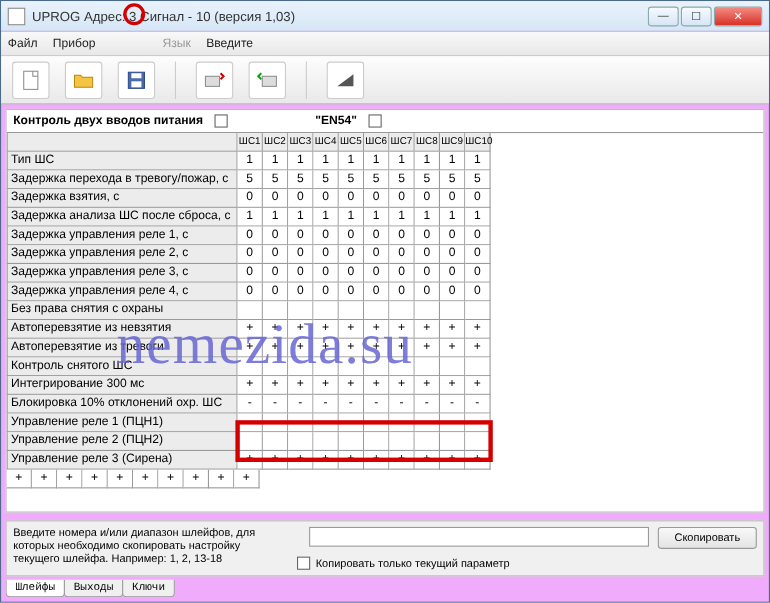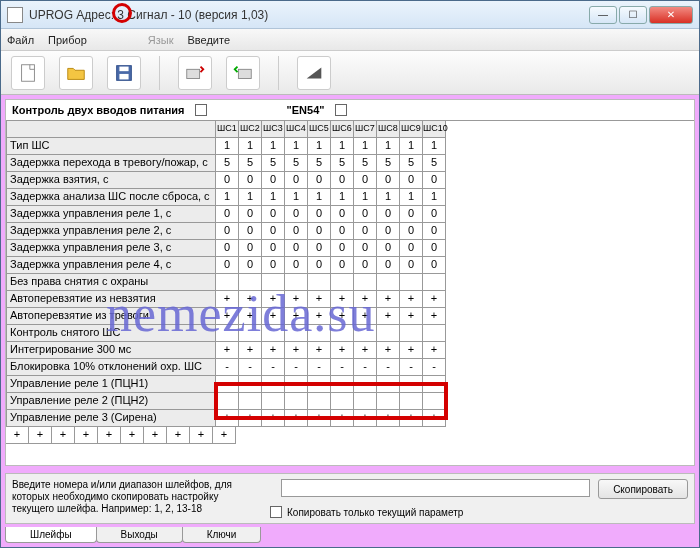--- a/index.html
+++ b/index.html
@@ -42,21 +42,21 @@
   .watermark { position:absolute; top:184px; left:100px; font-size:52px; color:#6868d4; opacity:0.85; pointer-events:none; font-family: 'Times New Roman', serif; z-index:50; letter-spacing:1px;}
   
   .bottompanel { margin:3px 4px; border:1px solid #bbb; background:#f0f0f0; padding:5px 6px; display:flex; align-items:flex-start; gap:8px; font-size:10px;}
   .bottompanel .hint { width:250px; line-height:12px; }
   .bottompanel input[type=text] { flex:1; height:18px; border:1px solid #999; background:#fff;}
   .copybtn { width:90px; height:20px; border:1px solid #999; background:linear-gradient(#f8f8f8,#e4e4e4); border-radius:3px; font-size:10px;}
   
   .copyrow { display:flex; align-items:flex-end; gap:5px; margin-top:4px; font-size:10px;}
   
   .tabs { display:flex; padding:0 4px 4px 4px;}
-  .tab { border:1px solid #999; border-top:none; padding:2px 24px; background:#f0f0f0; font-size:10px; border-radius:0 0 4px 4px; margin-right:-1px;}
+  .tab { border:1px solid #999; border-top:none; padding:2px 8px; background:#f0f0f0; font-size:10px; border-radius:0 0 4px 4px; margin-right:-1px;font-family:Liberation Mono, monospace;}
   .tab.active { background:#fff; }
 </style>
 </head>
 <body>
 
 <div class="window">
   <div class="titlebar">
     <span class="ticon"></span>
     <span class="ttext">UPROG   Адрес: 3   Сигнал - 10 (версия  1,03)</span>
     <div class="wbtns">

